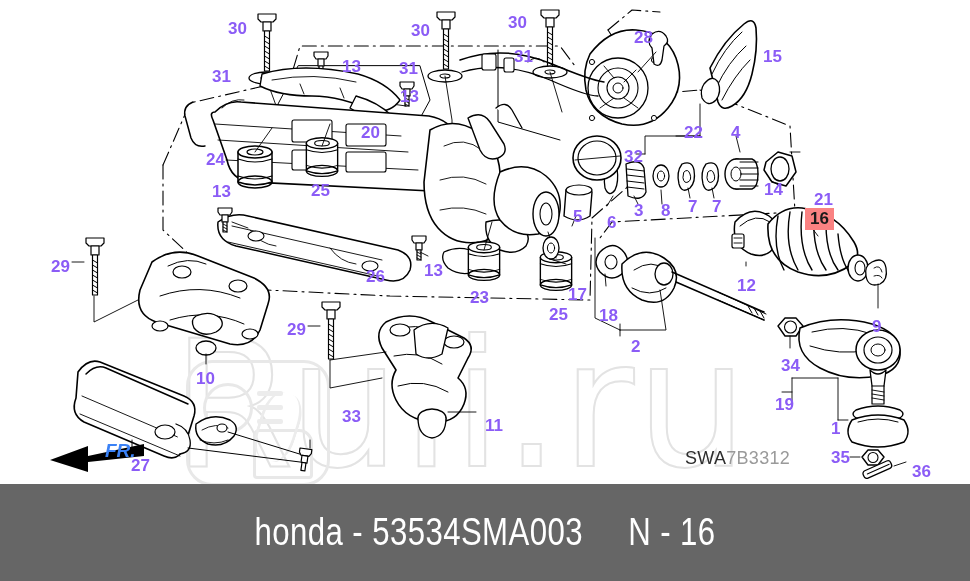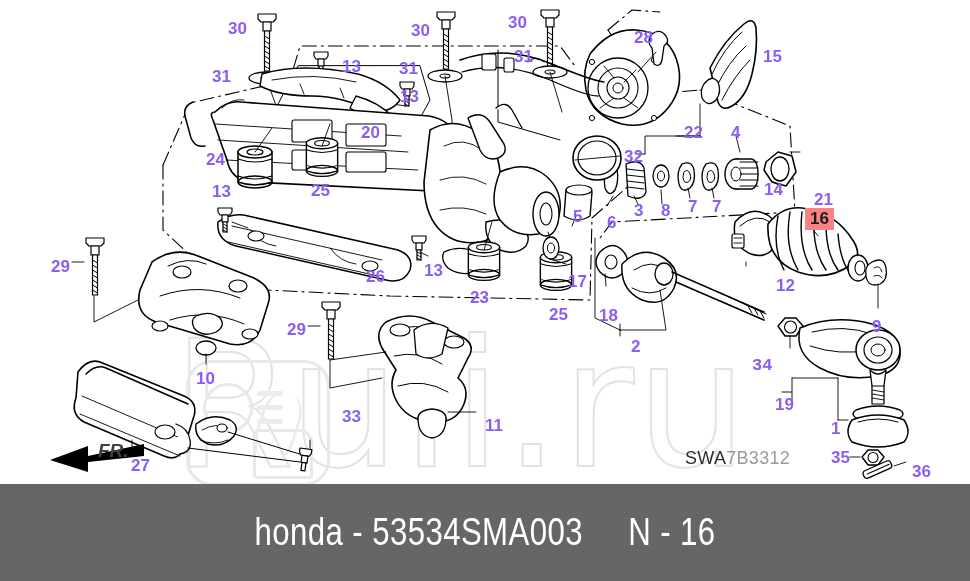--- a/index.html
+++ b/index.html
@@ -32,22 +32,22 @@
   #art{position:absolute;left:0;top:0;width:970px;height:484px;}
 
   
   .lbl{position:absolute;font-family:"Liberation Sans",sans-serif;
        font-weight:bold;font-size:17px;color:#8b5cf6;line-height:1;
        white-space:nowrap;}
   .lbl.hl{background:#fa8282;padding:2px 5px 3px 5px;color:#1a1a1a;}
 
   
   #fr{position:absolute;left:48px;top:440px;width:110px;height:34px;}
-  #fr-txt{position:absolute;left:98px;top:440px;font-style:italic;font-weight:bold;
-          font-size:19px;color:#404040;font-family:"Liberation Sans",sans-serif;}
+  #fr-txt{position:absolute;left:105px;top:440px;font-style:italic;font-weight:bold;
+          font-size:19px;color:#3b82f6;font-family:"Liberation Sans",sans-serif;}
 
   
   #footer{position:absolute;left:0;top:484px;width:970px;height:97px;
           background:#666666;}
   #footer-inner{position:absolute;left:0;top:0;width:970px;height:97px;
           display:flex;align-items:center;justify-content:center;}
   #footer-txt{color:#ffffff;font-size:38px;letter-spacing:.5px;
           font-family:"Liberation Sans",sans-serif;
           transform:scaleX(.82);transform-origin:center;white-space:pre;}
 </style>
@@ -420,28 +420,28 @@
     <div class="lbl" style="left:206px;top:151px;">24</div>
     <div class="lbl" style="left:311px;top:182px;">25</div>
     <div class="lbl" style="left:549px;top:306px;">25</div>
     <div class="lbl" style="left:573px;top:208px;">5</div>
     <div class="lbl" style="left:607px;top:214px;">6</div>
     <div class="lbl" style="left:634px;top:202px;">3</div>
     <div class="lbl" style="left:661px;top:202px;">8</div>
     <div class="lbl" style="left:688px;top:198px;">7</div>
     <div class="lbl" style="left:712px;top:198px;">7</div>
     <div class="lbl hl" style="left:805px;top:208px;text-align:center;">16</div>
-    <div class="lbl" style="left:776px;top:277px;">12</div>
+    <div class="lbl" style="left:737px;top:277px;">12</div>
     <div class="lbl" style="left:872px;top:318px;">9</div>
     <div class="lbl" style="left:599px;top:291px;margin-top:16px;">18</div>
     <div class="lbl" style="left:631px;top:338px;">2</div>
-    <div class="lbl" style="left:568px;top:273px;">17</div>
+    <div class="lbl" style="left:568px;top:286px;">17</div>
     <div class="lbl" style="left:470px;top:289px;">23</div>
     <div class="lbl" style="left:366px;top:268px;">26</div>
-    <div class="lbl" style="left:752px;top:357px;font-family:Liberation Mono, monospace;">34</div>
+    <div class="lbl" style="left:781px;top:357px;">34</div>
     <div class="lbl" style="left:775px;top:396px;">19</div>
     <div class="lbl" style="left:831px;top:420px;">1</div>
     <div class="lbl" style="left:831px;top:449px;">35</div>
     <div class="lbl" style="left:912px;top:463px;">36</div>
     <div class="lbl" style="left:51px;top:258px;">29</div>
     <div class="lbl" style="left:287px;top:321px;">29</div>
     <div class="lbl" style="left:196px;top:370px;">10</div>
     <div class="lbl" style="left:485px;top:417px;">11</div>
     <div class="lbl" style="left:310px;top:408px;margin-left:32px;">33</div>
     <div class="lbl" style="left:131px;top:457px;">27</div>

